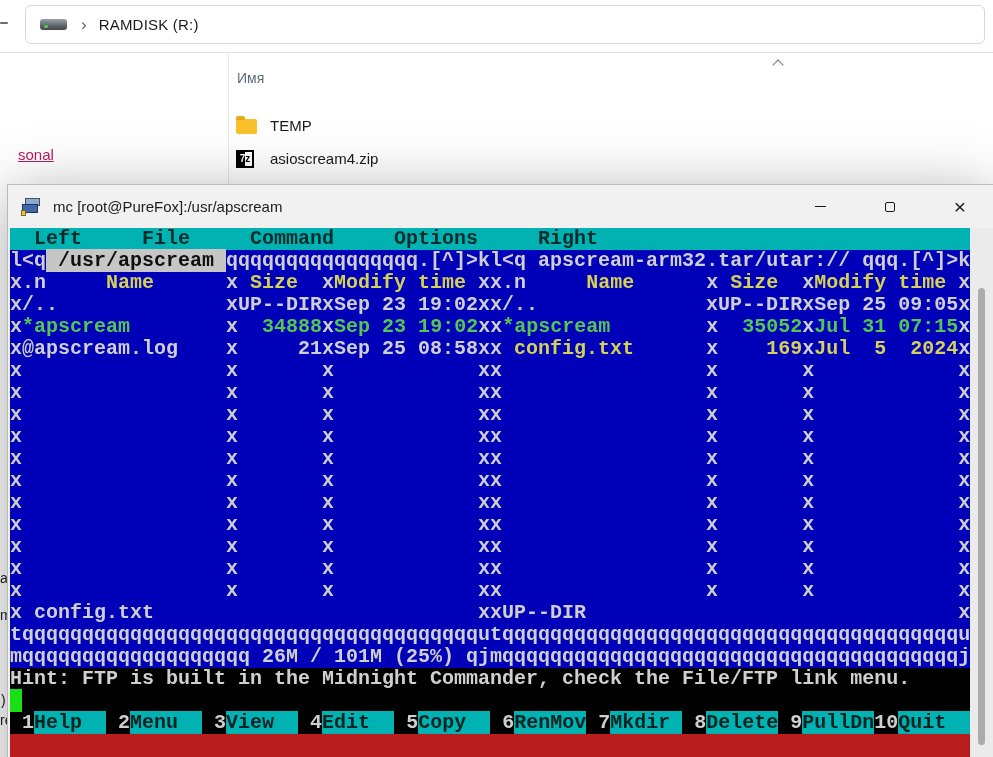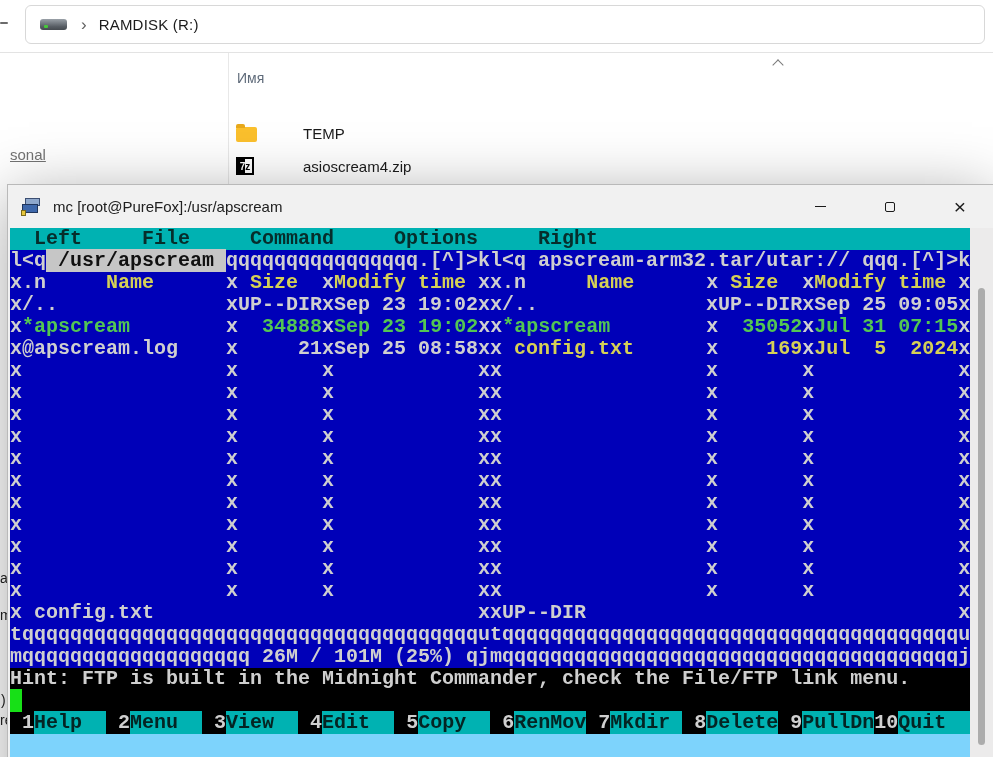--- a/index.html
+++ b/index.html
@@ -14,28 +14,28 @@
                  border:1px solid #d8d8d8; border-radius:6px; background:#fff;
                  display:flex; align-items:center; padding-left:14px; }
   .drive-icon { width:27px; height:11px; border-radius:3px;
                 background:linear-gradient(#9aa1a8, #565c63 70%, #454a50); position:relative; }
   .drive-icon::after { content:""; position:absolute; left:4px; bottom:2px; width:4px; height:3px;
                        background:#46c93a; border-radius:1px; }
   .crumb-chevron { color:#5f5f5f; font-size:17px; margin:0 12px 0 14px; line-height:1; }
   .crumb-text { font-size:15px; color:#1b1b1b; letter-spacing:.2px; }
   .top-divider { position:absolute; left:0; top:52px; width:993px; height:1px; background:#e3e3e3; }
   .nav-divider { position:absolute; left:228px; top:53px; width:1px; height:132px; background:#e8e8e8; }
-  .nav-fragment { position:absolute; left:10px; top:146px; font-size:15px; color:#737373;text-decoration:underline; }
+  .nav-fragment { position:absolute; left:18px; top:146px; font-size:15px; color:#be185d;text-decoration:underline; }
   .col-header { position:absolute; left:237px; top:70px; font-size:14px; color:#5f6b7a; }
   .sort-chevron { position:absolute; left:774px; top:59px; width:9px; height:9px; }
   .sort-chevron::before { content:""; position:absolute; left:0; top:2px; width:7px; height:7px;
                           border-left:1.6px solid #7a7a7a; border-top:1.6px solid #7a7a7a;
                           transform:rotate(45deg); }
   .file-list { position:absolute; left:236px; top:109px; width:520px; }
-  .file-row { display:flex; align-items:flex-end; height:33px;gap:33px; }
+  .file-row { display:flex; align-items:center; height:33px; }
   .file-icon-cell { width:26px; display:flex; justify-content:flex-start; }
   .folder-icon { width:21px; height:15px; background:#fbc02d; border-radius:2px; position:relative; margin-top:2px; }
   .folder-icon::before { content:""; position:absolute; top:-3px; left:0; width:9px; height:4px;
                          background:#e8a91c; border-radius:2px 2px 0 0; }
   .zip-icon { width:18px; height:18px; border:2px solid #000; display:flex; align-items:center; justify-content:center;
               font-family:"Liberation Sans", sans-serif; font-weight:bold; font-size:10px;
               background:linear-gradient(90deg, #000 0 50%, #fff 50%); }
   .zip-icon .b0 { color:#fff; } .zip-icon .b1 { color:#000; }
   .file-label { font-size:15px; color:#1b1b1b; margin-left:8px; }
   .edge-fragment { position:absolute; font-size:14px; color:#222; z-index:5; }
@@ -50,21 +50,21 @@
   .mc-icon .book-front { position:absolute; left:1px; top:6px; width:16px; height:9px; background:#3e68ab; border:1px solid #20355c; }
   .mc-icon .book-dot   { position:absolute; left:0;  bottom:0; width:5px;  height:6px; background:#e6c63c; border:1px solid #7a6a1c; }
   .title-text { margin-left:12px; font-size:15px; color:#202020; }
   .win-btn { position:absolute; top:0; width:46px; height:43px; display:flex; align-items:center; justify-content:center; }
   .btn-min { right:150px; } .btn-max { right:80px; } .btn-close { right:10px; }
   .glyph-min { width:11px; height:1.5px; background:#1a1a1a; }
   .glyph-max { width:10px; height:10px; border:1.5px solid #1a1a1a; border-radius:2px; }
   .glyph-close { font-size:21px; color:#1a1a1a; line-height:1; font-weight:300; }
 
   
-  .terminal { position:absolute; left:2px; top:43px; width:960px; height:529px; background:#7dd3fc;
+  .terminal { position:absolute; left:2px; top:43px; width:960px; height:529px; background:#b91c1c;
               font-family:"Liberation Mono", monospace; font-weight:bold; font-size:20px;
               line-height:22px; overflow:hidden; }
   .tline { height:22px; white-space:pre; }
   .bg-blue  { background:#0000b8; }
   .bg-black { background:#000000; }
   .bg-cyan  { background:#00b2b2; }
   .c-w   { color:#cfcfcf; }
   .c-m   { color:#062d2b; }
   .c-y   { color:#d5d056; }
   .c-g   { color:#53c653; }

